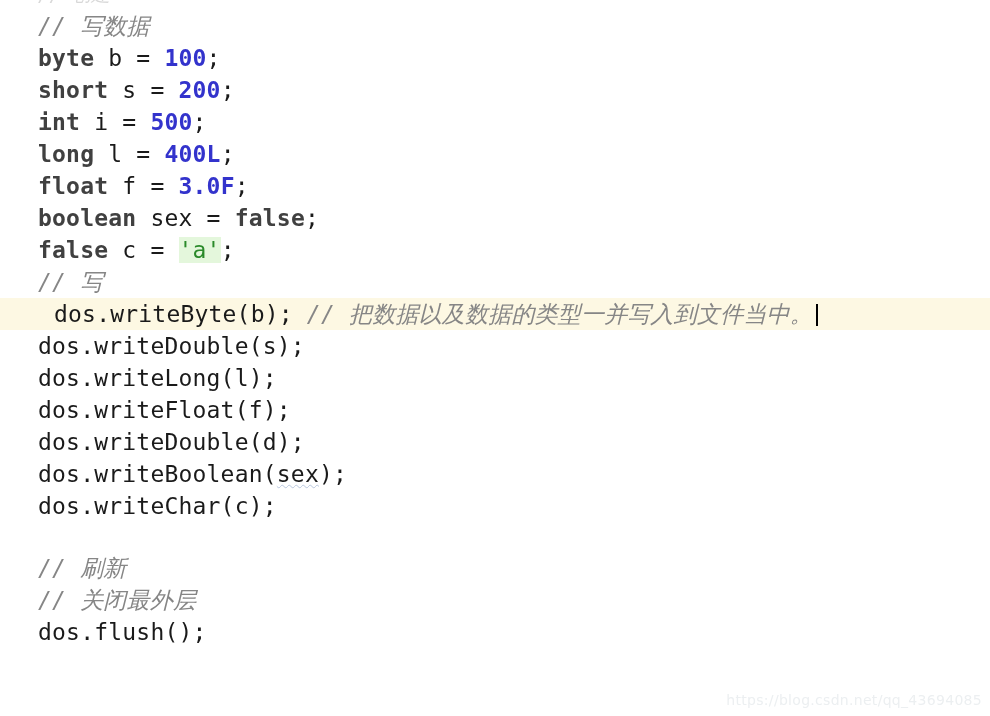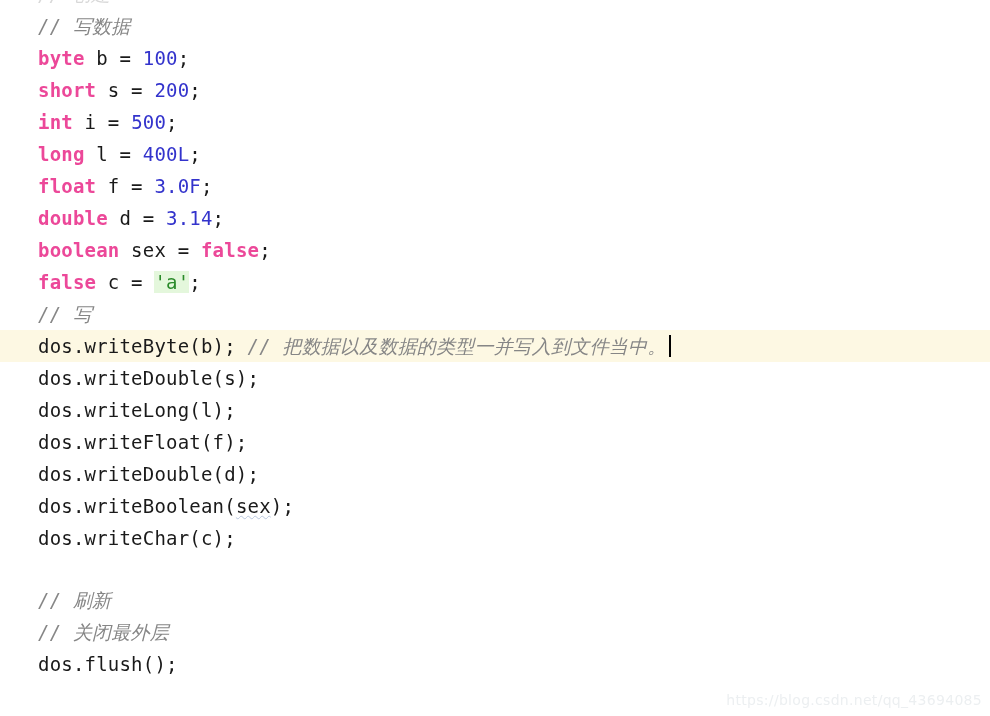--- a/index.html
+++ b/index.html
@@ -46,44 +46,45 @@
     position: absolute;
     left: 0;
     top: 10px;
     width: 990px;
   }
 
   .code-line {
     position: relative;
     height: 32px;
     line-height: 32px;
-    font-size: 19px;
+    font-size: 23px;
     white-space: pre;
     padding-left: 38px;
     color: #1a1a1a;
     letter-spacing: 0.2px;
   }
 
   .code-line.blank {
     height: 30px;
   }
 
   
   .code-line.current {
     background: #fdf8e3;
-    padding-left: 38px;
+    padding-left: 54px;
   }
 
   
   .kw {
-    color: #ec4899;
+    color: #404040;
     font-weight: bold;
   }
   .num {
     color: #3333cc;
+    font-weight: bold;
   }
   .charlit {
     color: #2a8a2a;
     background: #e4f7dc;
   }
   .cmt {
     color: #868686;
     font-style: italic;
     font-family: "DejaVu Sans", "Liberation Sans", sans-serif;
   }
@@ -141,21 +142,20 @@
     <div class="code-line"><span class="kw">byte</span><span class="plain"> b = </span><span class="num">100</span><span class="plain">;</span></div>
 
     <div class="code-line"><span class="kw">short</span><span class="plain"> s = </span><span class="num">200</span><span class="plain">;</span></div>
 
     <div class="code-line"><span class="kw">int</span><span class="plain"> i = </span><span class="num">500</span><span class="plain">;</span></div>
 
     <div class="code-line"><span class="kw">long</span><span class="plain"> l = </span><span class="num">400L</span><span class="plain">;</span></div>
 
     <div class="code-line"><span class="kw">float</span><span class="plain"> f = </span><span class="num">3.0F</span><span class="plain">;</span></div>
 
-    <div class="code-line"><span class="kw">double</span><span class="plain"> d = </span><span class="num">3.14</span><span class="plain">;</span></div>
 
     <div class="code-line"><span class="kw">boolean</span><span class="plain"> sex = </span><span class="kw">false</span><span class="plain">;</span></div>
 
     <div class="code-line"><span class="kw">false</span><span class="plain"> c = </span><span class="charlit">'a'</span><span class="plain">;</span></div>
 
     <div class="code-line"><span class="cmt-slash">// </span><span class="cmt">写</span></div>
 
     <div class="code-line current"><span class="plain">dos.writeByte(b); </span><span class="cmt-slash">// </span><span class="cmt">把数据以及数据的类型一并写入到文件当中。</span><span class="caret"></span></div>
 
     <div class="code-line"><span class="plain">dos.writeDouble(s);</span></div>

